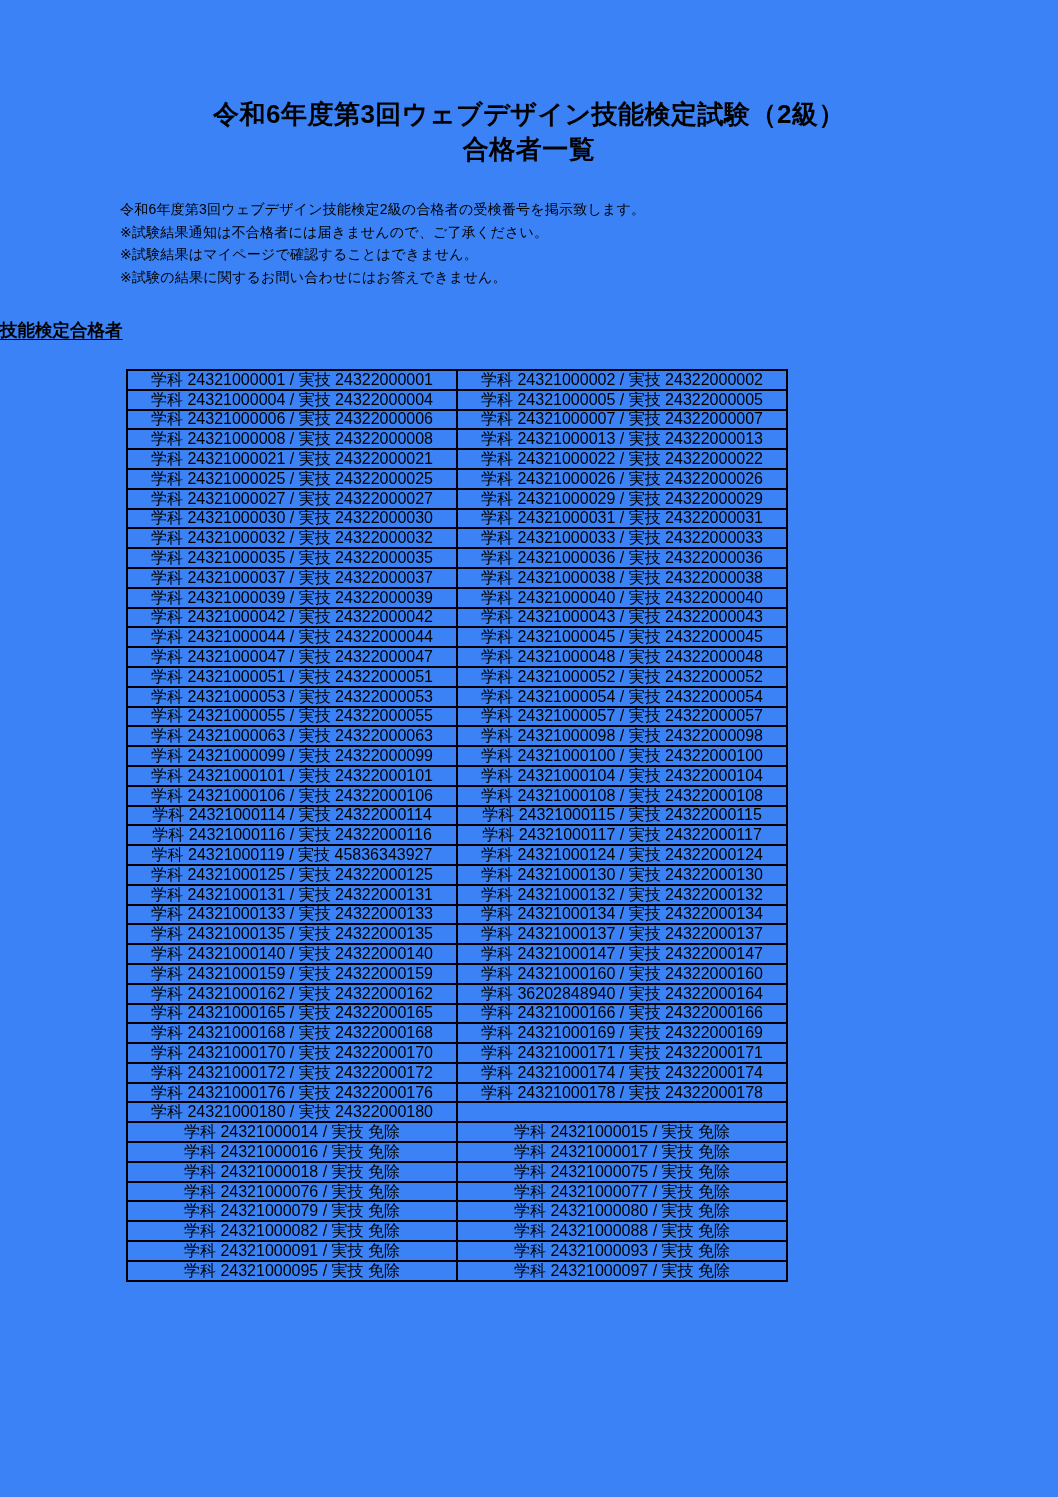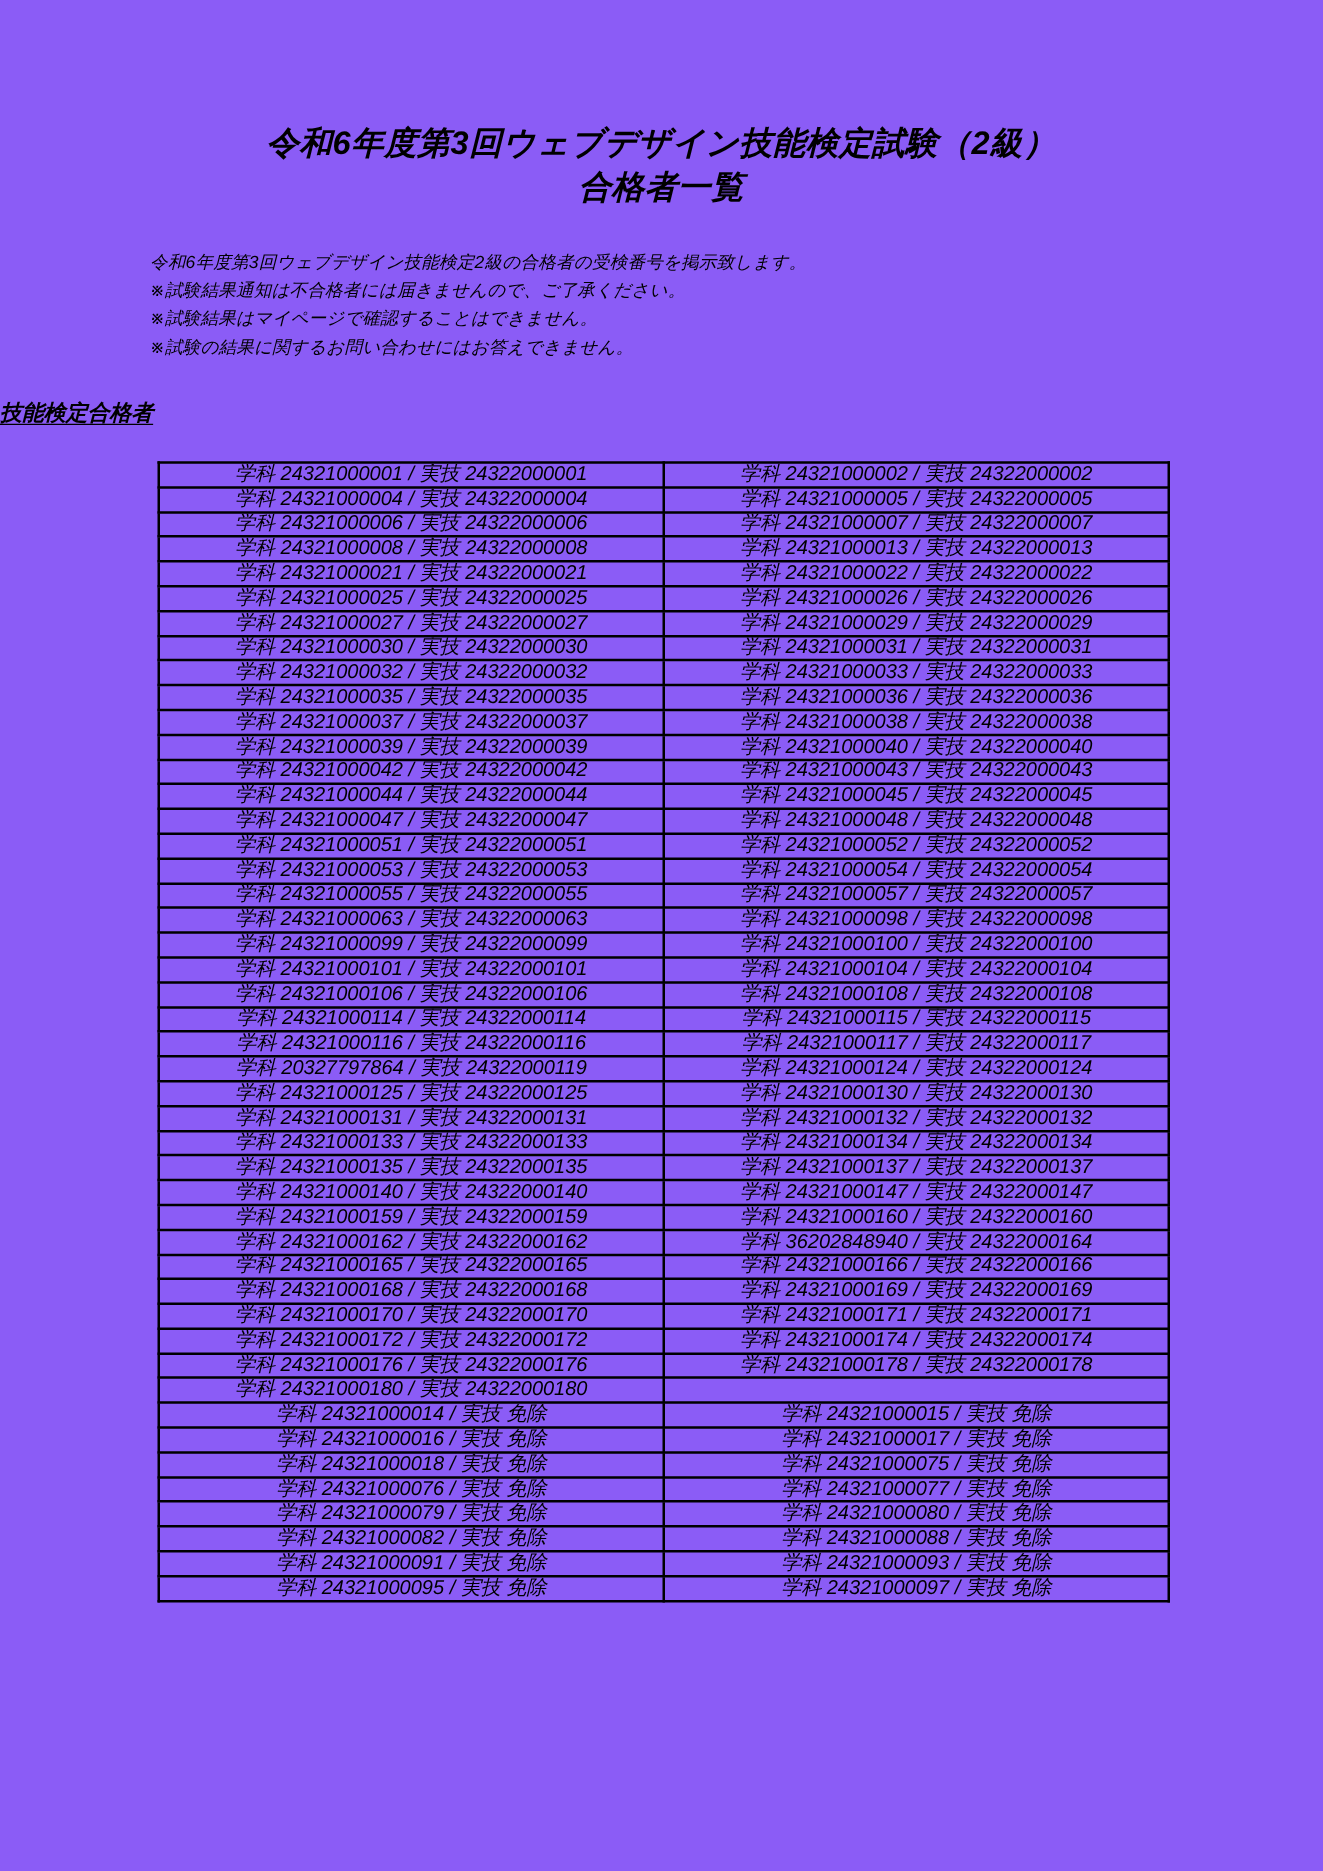--- a/index.html
+++ b/index.html
@@ -12,23 +12,22 @@
     width: 1058px;
     height: 1497px;
     font-family: "Liberation Sans", "DejaVu Sans", sans-serif;
     color: #000000;
     -webkit-font-smoothing: antialiased;
   }
   .page {
     position: relative;
     width: 1058px;
     height: 1497px;
-    background: #8b5cf6;
+    background: #3b82f6;
     overflow: hidden;
-    font-style: italic;
   }
   .title-block {
     padding-top: 97px;
     text-align: center;
     font-weight: bold;
     font-size: 26px;
     line-height: 35px;
     letter-spacing: 0.5px;
   }
   .intro-block {
@@ -44,21 +43,21 @@
     font-weight: bold;
   }
   .section-heading span {
     text-decoration: underline;
     text-underline-offset: 3px;
   }
   table.results {
     border-collapse: collapse;
     table-layout: fixed;
     margin: 27px 0 0 126px;
-    width: 810px;
+    width: 662px;
     padding-left: 22px;
   }
   table.results td {
     border: 2px solid #000000;
     width: 50%;
     height: 19.8px;
     padding: 0;
     text-align: center;
     vertical-align: middle;
     font-size: 16px;
@@ -180,21 +179,21 @@
         </tr>
         <tr>
           <td>学科 24321000114 / 実技 24322000114</td>
           <td>学科 24321000115 / 実技 24322000115</td>
         </tr>
         <tr>
           <td>学科 24321000116 / 実技 24322000116</td>
           <td>学科 24321000117 / 実技 24322000117</td>
         </tr>
         <tr>
-          <td>学科 20327797864 / 実技 24322000119</td>
+          <td>学科 24321000119 / 実技 45836343927</td>
           <td>学科 24321000124 / 実技 24322000124</td>
         </tr>
         <tr>
           <td>学科 24321000125 / 実技 24322000125</td>
           <td>学科 24321000130 / 実技 24322000130</td>
         </tr>
         <tr>
           <td>学科 24321000131 / 実技 24322000131</td>
           <td>学科 24321000132 / 実技 24322000132</td>
         </tr>

